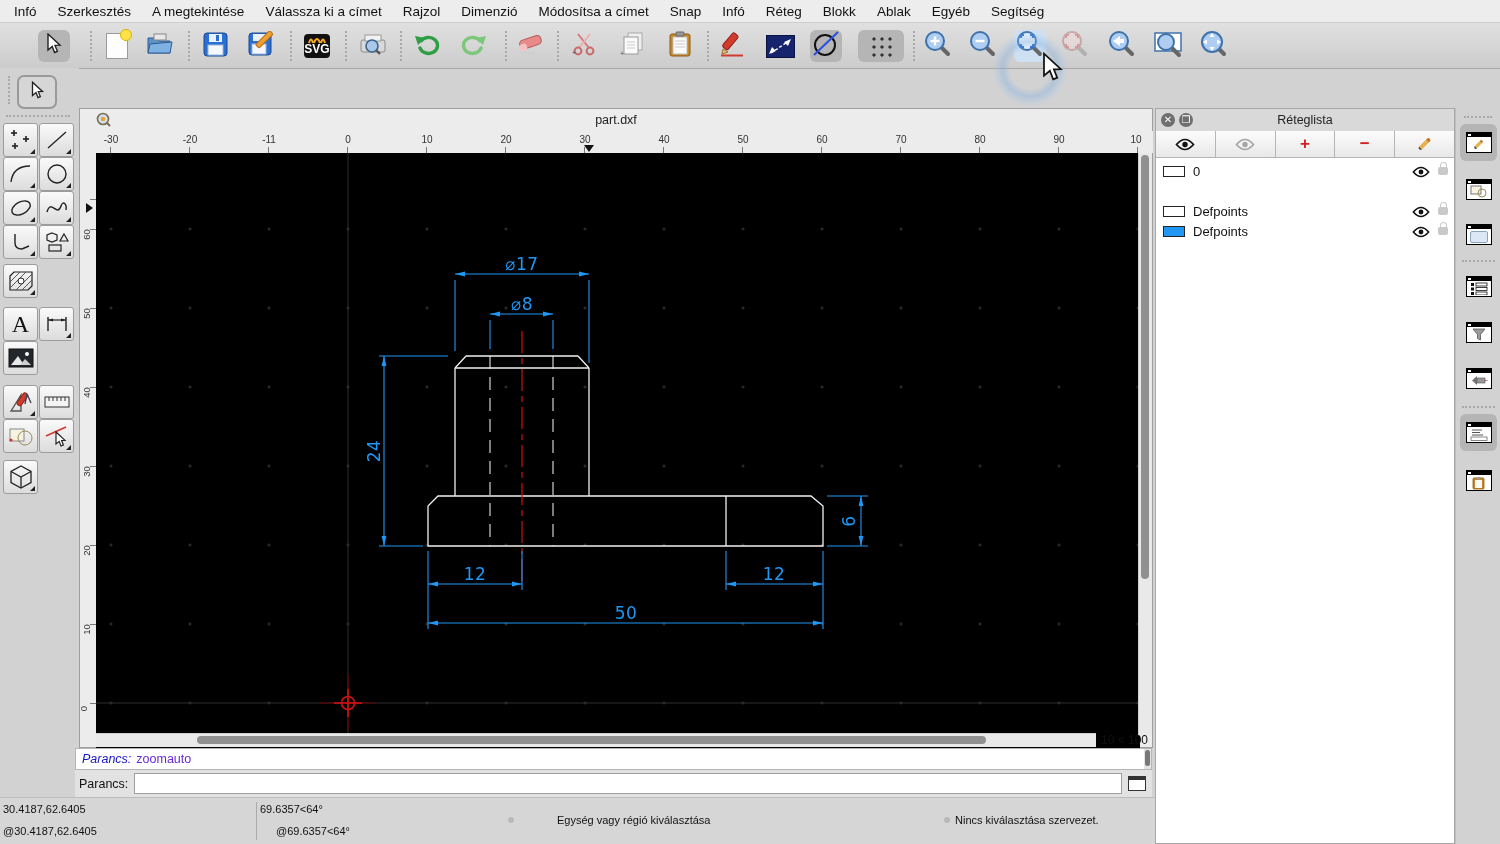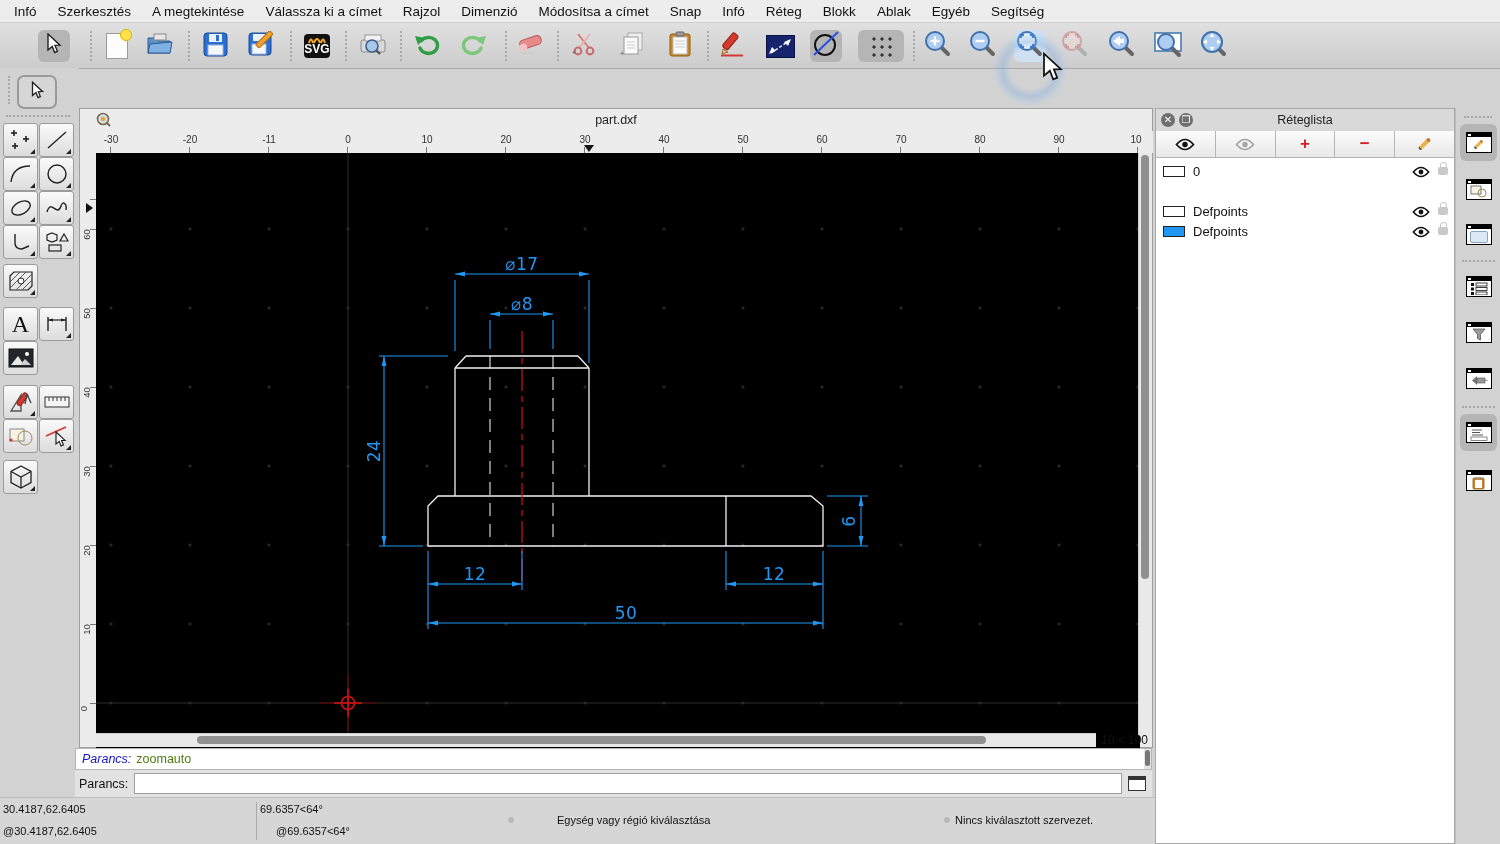--- a/index.html
+++ b/index.html
@@ -60,21 +60,21 @@
   
   #vsb{position:absolute;right:0;top:44px;width:13px;height:583px;background:#e9e9e9;border-left:1px solid #cfcfcf;}
   #vsb .thumb{position:absolute;left:2px;top:2px;width:8px;height:424px;background:#909090;border-radius:5px;}
   #hsb{position:absolute;left:16px;bottom:0;width:1000px;height:13px;background:#e9e9e9;border-top:1px solid #cfcfcf;}
   #hsb .thumb{position:absolute;top:2px;left:101px;width:789px;height:8px;background:#909090;border-radius:5px;}
   #zoomind{position:absolute;right:4px;bottom:0px;font-size:12px;color:#111;}
   
   #cmdhist{position:absolute;left:75px;top:748px;width:1077px;height:22px;background:#fff;
       border:1px solid #b5b5b5;box-sizing:border-box;font-size:12.5px;display:flex;align-items:center;padding-left:6px;}
   #cmdhist .lbl{color:#1515c8;font-style:italic;margin-right:5px;}
-  #cmdhist .val{color:#4d7c0f;}
+  #cmdhist .val{color:#6d28d9;}
   #cmdhist .sb{position:absolute;right:0;top:0;width:7px;height:100%;background:#e4e4e4;}
   #cmdhist .sb .t{position:absolute;top:1px;left:1px;width:5px;height:16px;background:#777;border-radius:3px;}
   #cmdrow{position:absolute;left:75px;top:770px;width:1077px;height:27px;background:#e2e2e2;
       display:flex;align-items:center;font-size:12.5px;color:#111;}
   #cmdrow .lbl{margin:0 6px 0 4px;}
   #cmdrow input{flex:1;height:19px;border:1px solid #9f9f9f;background:#fff;font-size:12.5px;
       font-family:"Liberation Sans",sans-serif;padding:0 4px;outline:none;}
   #kbbtn{width:16px;height:13px;margin:0 6px;border:1px solid #333;background:#fff;position:relative;}
   #kbbtn::before{content:'';position:absolute;left:0;top:0;right:0;height:3px;background:#333;}
   
@@ -616,21 +616,21 @@
 <div id="statusbar">
   <span class="st2" style="left:3px;top:1px">30.4187,62.6405</span>
   <span class="st2" style="left:3px;top:23px">@30.4187,62.6405</span>
   <div class="sdiv" style="left:256px"></div>
   <span class="st2" style="left:260px;top:1px">69.6357&lt;64°</span>
   <span class="st2" style="left:276px;top:23px">@69.6357&lt;64°</span>
   <span class="sdot" style="left:508px"></span>
   <span class="st2" style="left:557px;top:12px">Egység vagy régió kiválasztása</span>
 
   <span class="sdot" style="left:944px"></span>
-  <span class="st2" style="left:955px;top:12px">Nincs kiválasztott szervezet.</span>
+  <span class="st2" style="left:955px;top:12px">Nincs kiválasztása szervezet.</span>
   <span class="sdot" style="left:1278px"></span>
 </div>
 
 <div id="layerpanel">
   <div id="lp-title">
     <span class="wbtn" style="left:5px">✕</span>
     <span class="wbtn" style="left:23px">❐</span>
     <span>Réteglista</span>
   </div>
   <div id="lp-tools">

